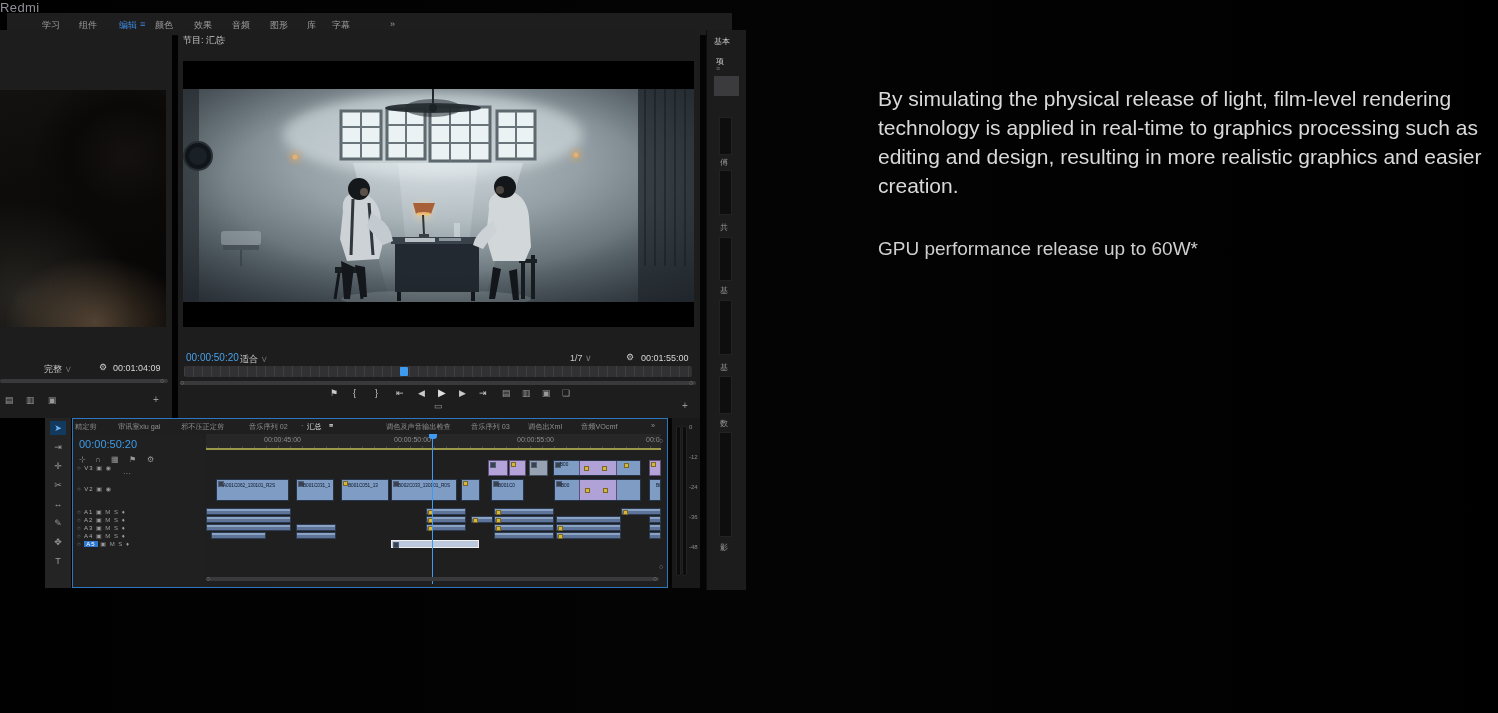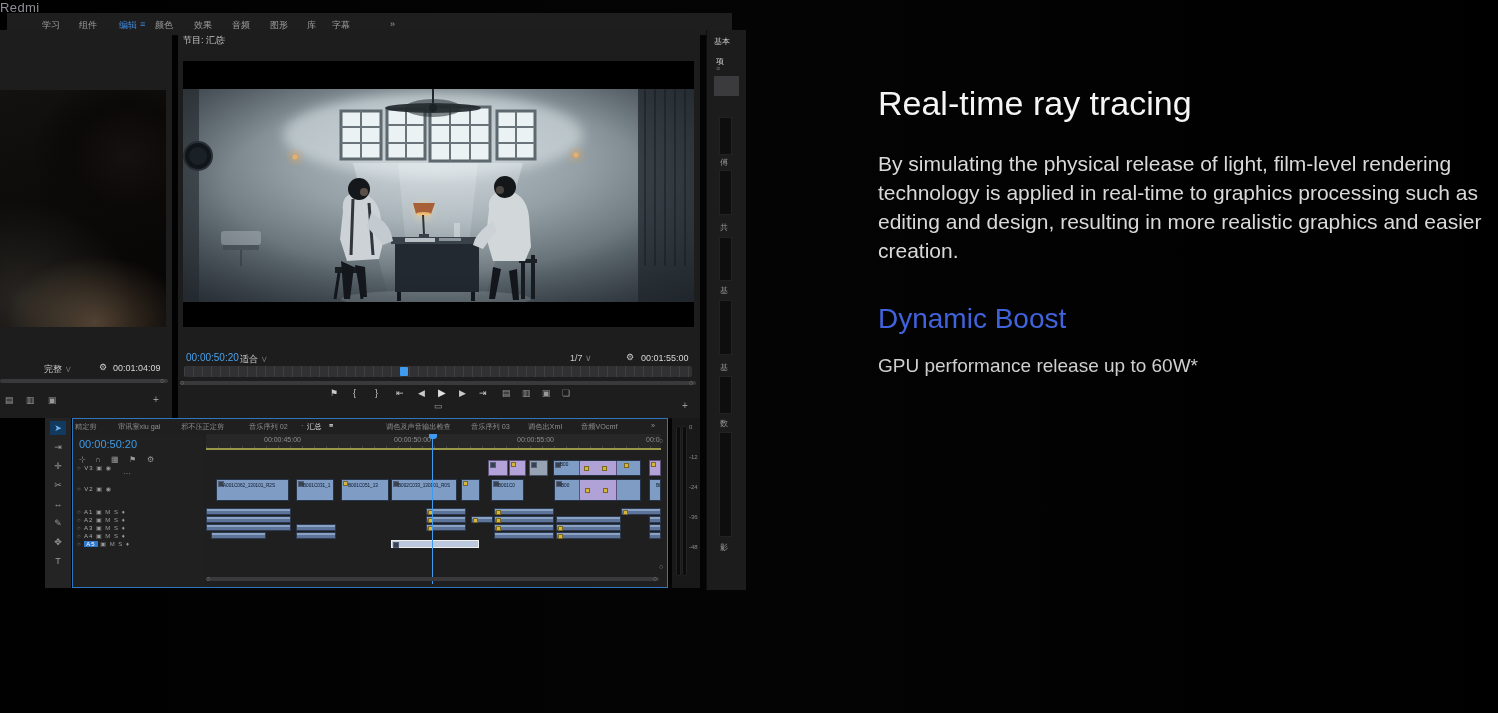--- a/index.html
+++ b/index.html
@@ -496,19 +496,17 @@
     </div>
   </div>
 
   <span class="redmi">Redmi</span>
   <div class="base"></div>
   <div class="base-notch"></div>
   <div class="base-front"></div>
   <div class="floor-shadow"></div>
 
   <div class="mk">
-    <h1>Real-time ray tracing</h1>
     <p class="body">By simulating the physical release of light, film-level rendering technology is applied in real-time to graphics processing such as editing and design, resulting in more realistic graphics and easier creation.</p>
-    <h2 class="f1">Dynamic Boost</h2>
     <p class="sub sub1">GPU performance release up to 60W*</p>
   </div>
 
 </div>
 
 </body></html>

